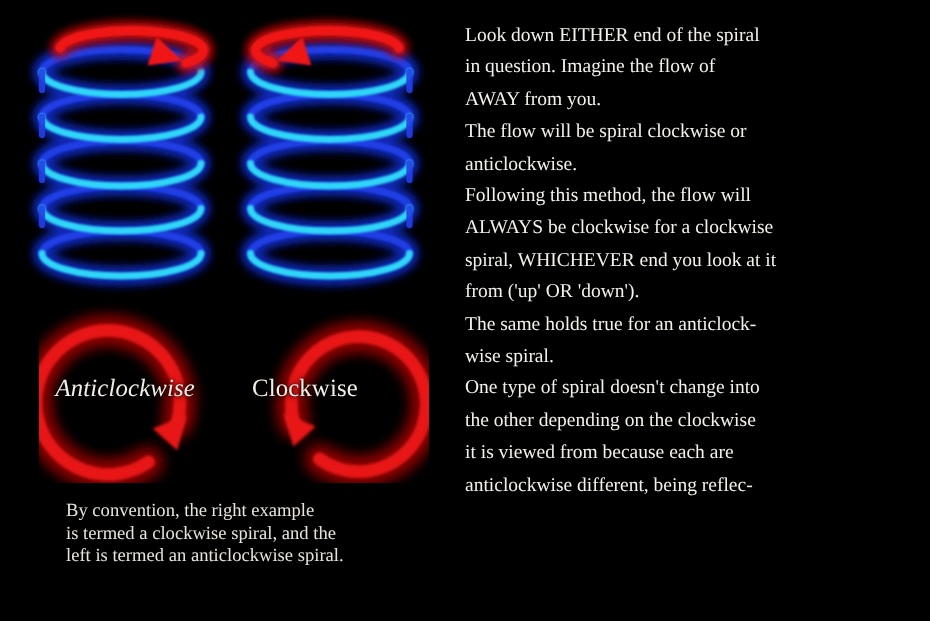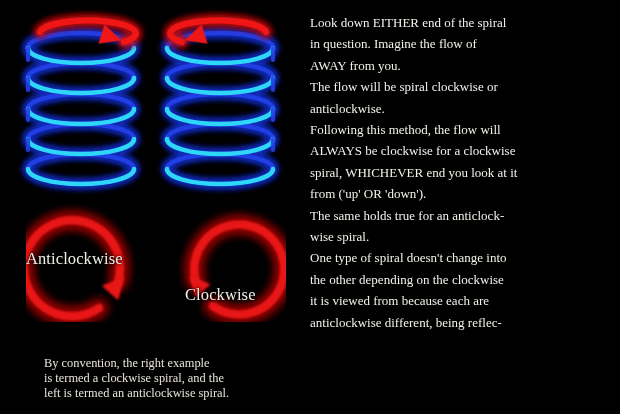--- a/index.html
+++ b/index.html
@@ -38,28 +38,28 @@
   
   .rot-label {
     position: absolute;
     color: #f2efe9;
     font-size: 16.5px;
     line-height: 1;
     letter-spacing: 0.1px;
     white-space: nowrap;
     text-shadow: 0 0 2px rgba(0,0,0,0.95), 0 0 5px rgba(0,0,0,0.9);
   }
-  #label-anticlockwise { left: 26px;  top: 251px; }
-  #label-clockwise     { left: 185px; top: 251px; margin-top: 36px; }
+  #label-anticlockwise { left: 37px;  top: 251px; font-style: italic; }
+  #label-clockwise     { left: 168px; top: 251px; }
 
   
   #caption {
     position: absolute;
     left: 44px;
-    top: 356px;
+    top: 333px;
     width: 250px;
     color: #e8e4dc;
     font-size: 12.4px;
     line-height: 15.2px;
     text-align: left;
   }
   #caption .cap-line { display: block; white-space: nowrap; }
 
   
   #body-text {

